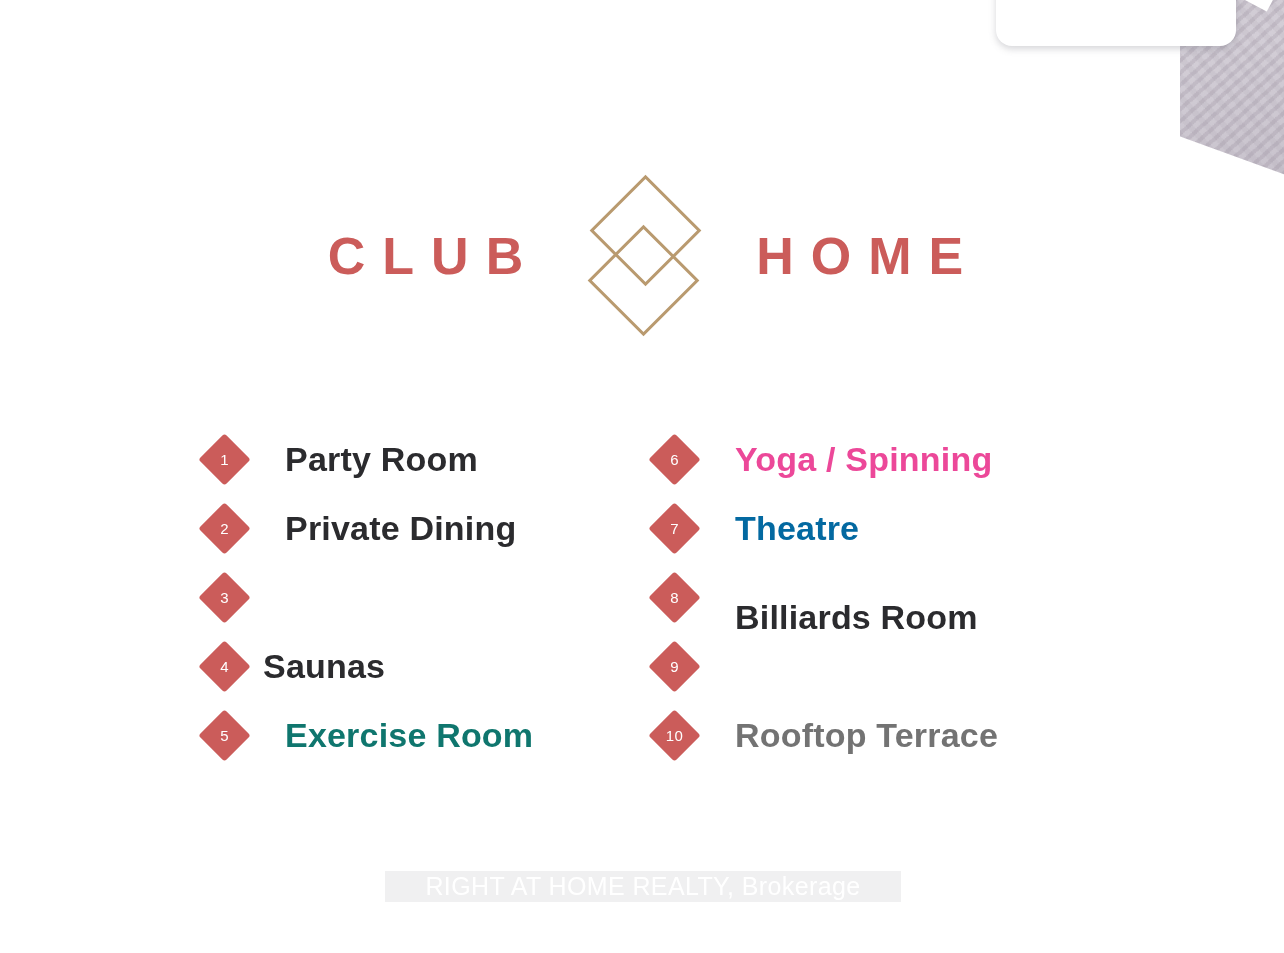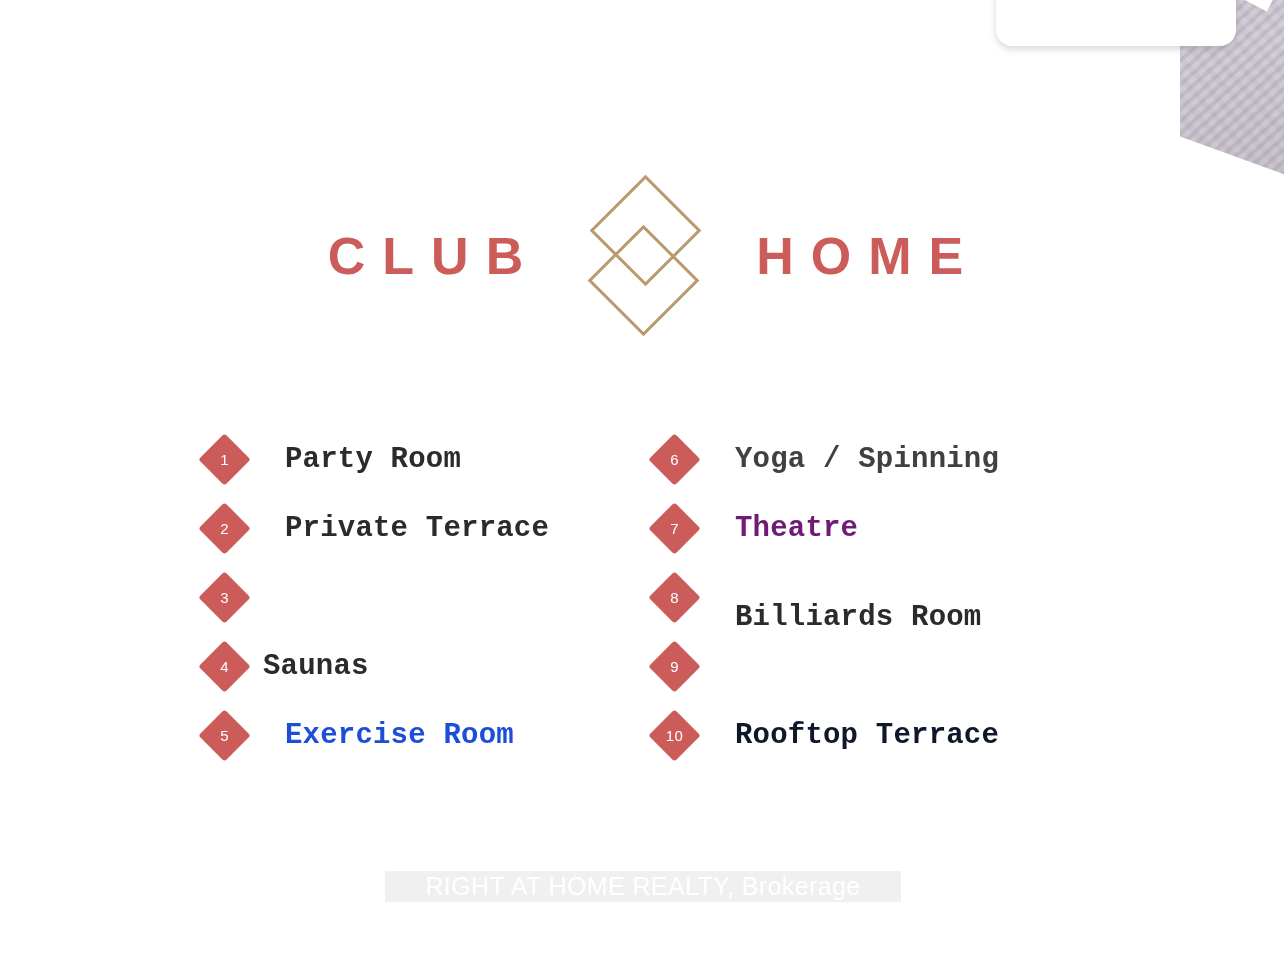--- a/index.html
+++ b/index.html
@@ -153,26 +153,26 @@
     align-items: center;
     justify-content: center;
     color: #ffffff;
     font-size: 15px;
     font-weight: 400;
     font-family: "Liberation Sans", sans-serif;
     letter-spacing: .3px;
   }
   .amenity-label {
     margin-left: 42px;
-    font-size: 29px;
+    font-size: 34px;
     font-weight: 700;
     color: #2b2b2e;
     letter-spacing: .2px;
     white-space: nowrap;
-    font-family: Liberation Mono, monospace;
+    font-family: Liberation Sans, sans-serif;
     text-align: center;
   }
 
   
   .watermark {
     position: absolute;
     left: 385px;
     top: 871px;
     width: 516px;
     height: 31px;
@@ -218,70 +218,70 @@
       <div class="amenity-row">
         <span class="badge" style="background: rgb(203, 92, 90);">
           <span class="badge-num">1</span>
         </span>
         <span class="amenity-label" style="color: rgb(43, 43, 46);">Party Room</span>
       </div>
       <div class="amenity-row">
         <span class="badge" style="background: rgb(203, 92, 90);">
           <span class="badge-num">2</span>
         </span>
-        <span class="amenity-label" style="color: rgb(43, 43, 46);">Private Terrace</span>
+        <span class="amenity-label" style="color: rgb(43, 43, 46);">Private Dining</span>
       </div>
       <div class="amenity-row">
         <span class="badge" style="background: rgb(203, 92, 90);">
           <span class="badge-num">3</span>
         </span>
       </div>
       <div class="amenity-row">
         <span class="badge" style="background: rgb(203, 92, 90);">
           <span class="badge-num">4</span>
         </span>
         <span class="amenity-label" style="color: rgb(43, 43, 46); margin-left: 20px;">Saunas</span>
       </div>
       <div class="amenity-row">
         <span class="badge" style="background: rgb(203, 92, 90);">
           <span class="badge-num">5</span>
         </span>
-        <span class="amenity-label" style="color: #1d4ed8;">Exercise Room</span>
+        <span class="amenity-label" style="color: #0f766e;">Exercise Room</span>
       </div>
     </div>
 
     <div class="col col-right">
       <div class="amenity-row">
         <span class="badge" style="background: rgb(203, 92, 90);">
           <span class="badge-num">6</span>
         </span>
-        <span class="amenity-label" style="color: #404040;">Yoga / Spinning</span>
+        <span class="amenity-label" style="color: #ec4899;">Yoga / Spinning</span>
       </div>
       <div class="amenity-row">
         <span class="badge" style="background: rgb(203, 92, 90);">
           <span class="badge-num">7</span>
         </span>
-        <span class="amenity-label" style="color: #701a75;">Theatre</span>
+        <span class="amenity-label" style="color: #0369a1;">Theatre</span>
       </div>
       <div class="amenity-row">
         <span class="badge" style="background: rgb(203, 92, 90);">
           <span class="badge-num">8</span>
         </span>
         <span class="amenity-label" style="color: rgb(43, 43, 46); margin-top: 40px;">Billiards Room</span>
       </div>
       <div class="amenity-row">
         <span class="badge" style="background: rgb(203, 92, 90);">
           <span class="badge-num">9</span>
         </span>
       </div>
       <div class="amenity-row">
         <span class="badge" style="background: rgb(203, 92, 90);">
           <span class="badge-num">10</span>
         </span>
-        <span class="amenity-label" style="color: #0f172a;">Rooftop Terrace</span>
+        <span class="amenity-label" style="color: #737373;">Rooftop Terrace</span>
       </div>
     </div>
 
   </div>
 
   <div class="watermark">
     <span class="watermark-text">RIGHT AT HOME REALTY, Brokerage</span>
   </div>
 
 </div>

